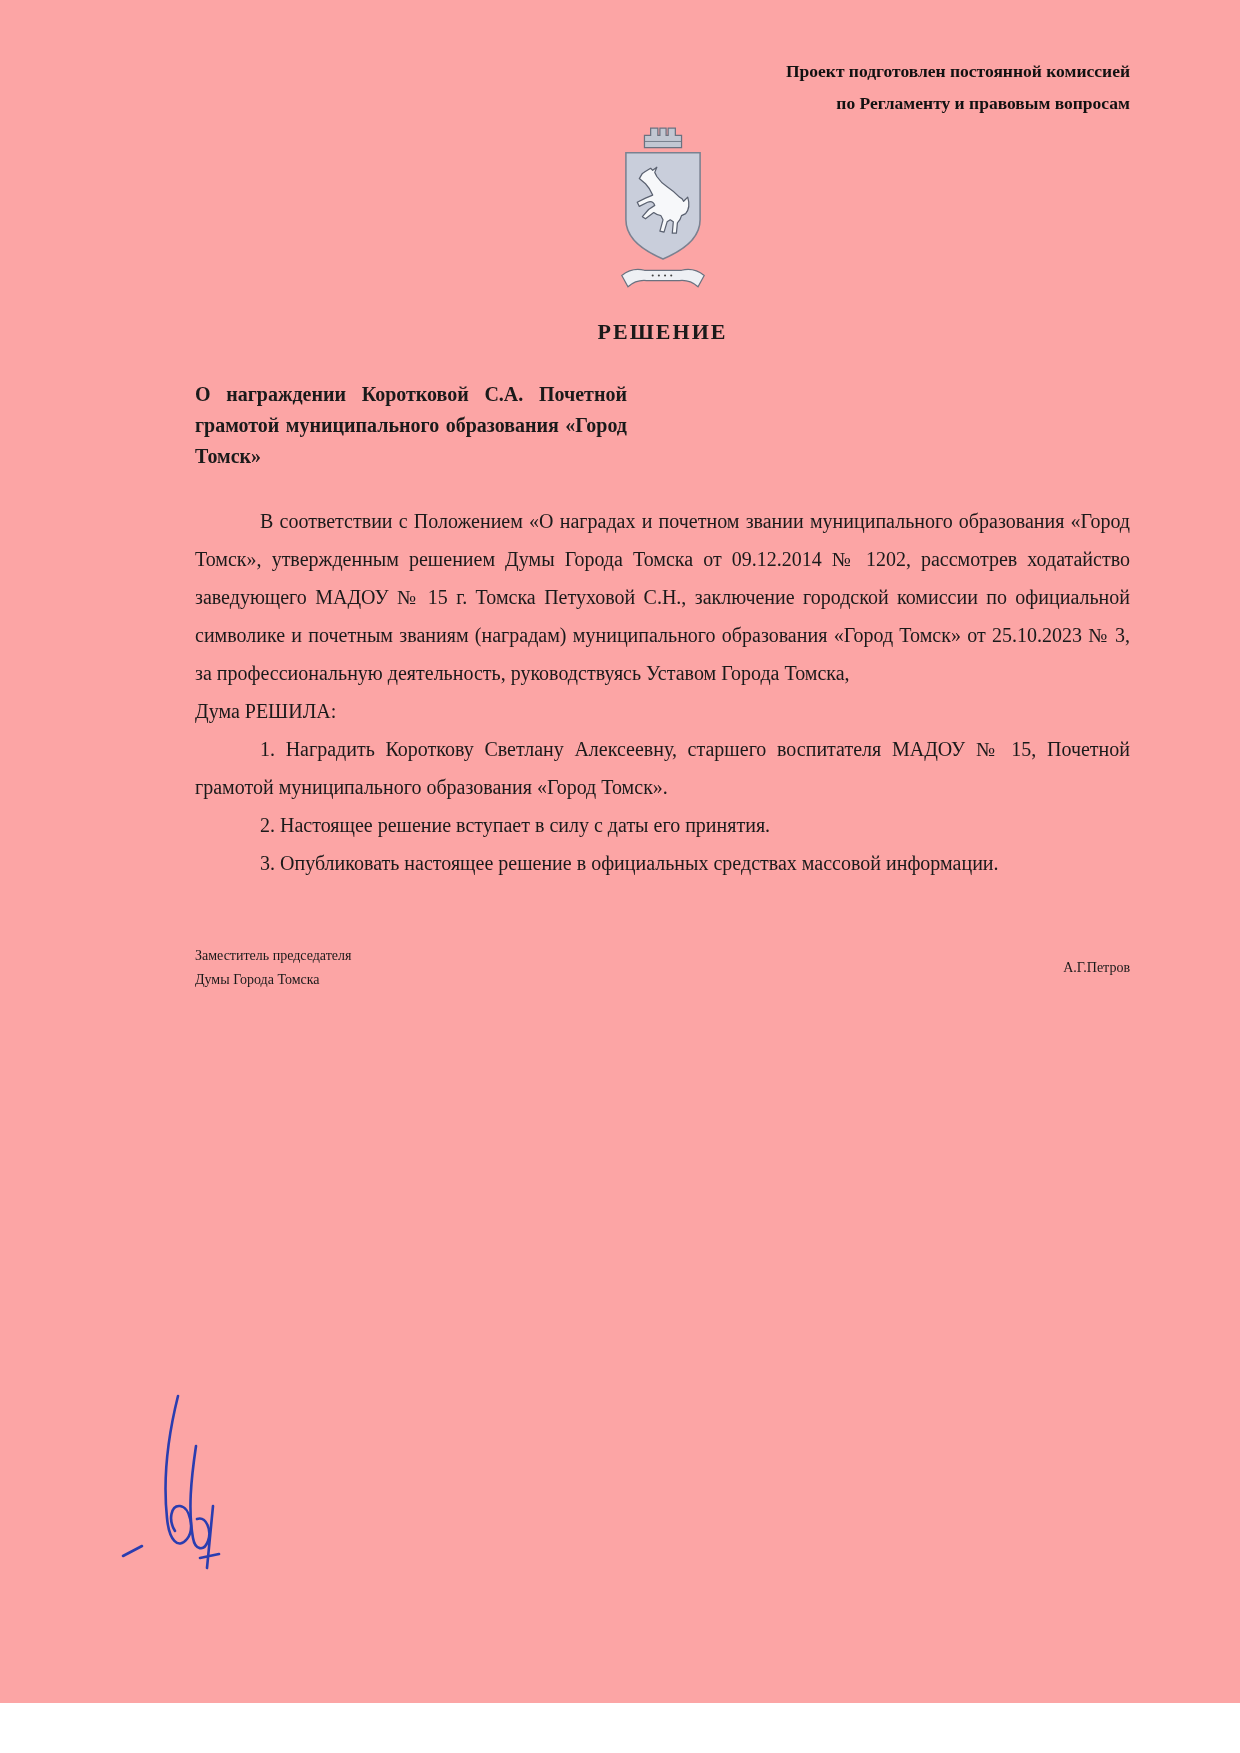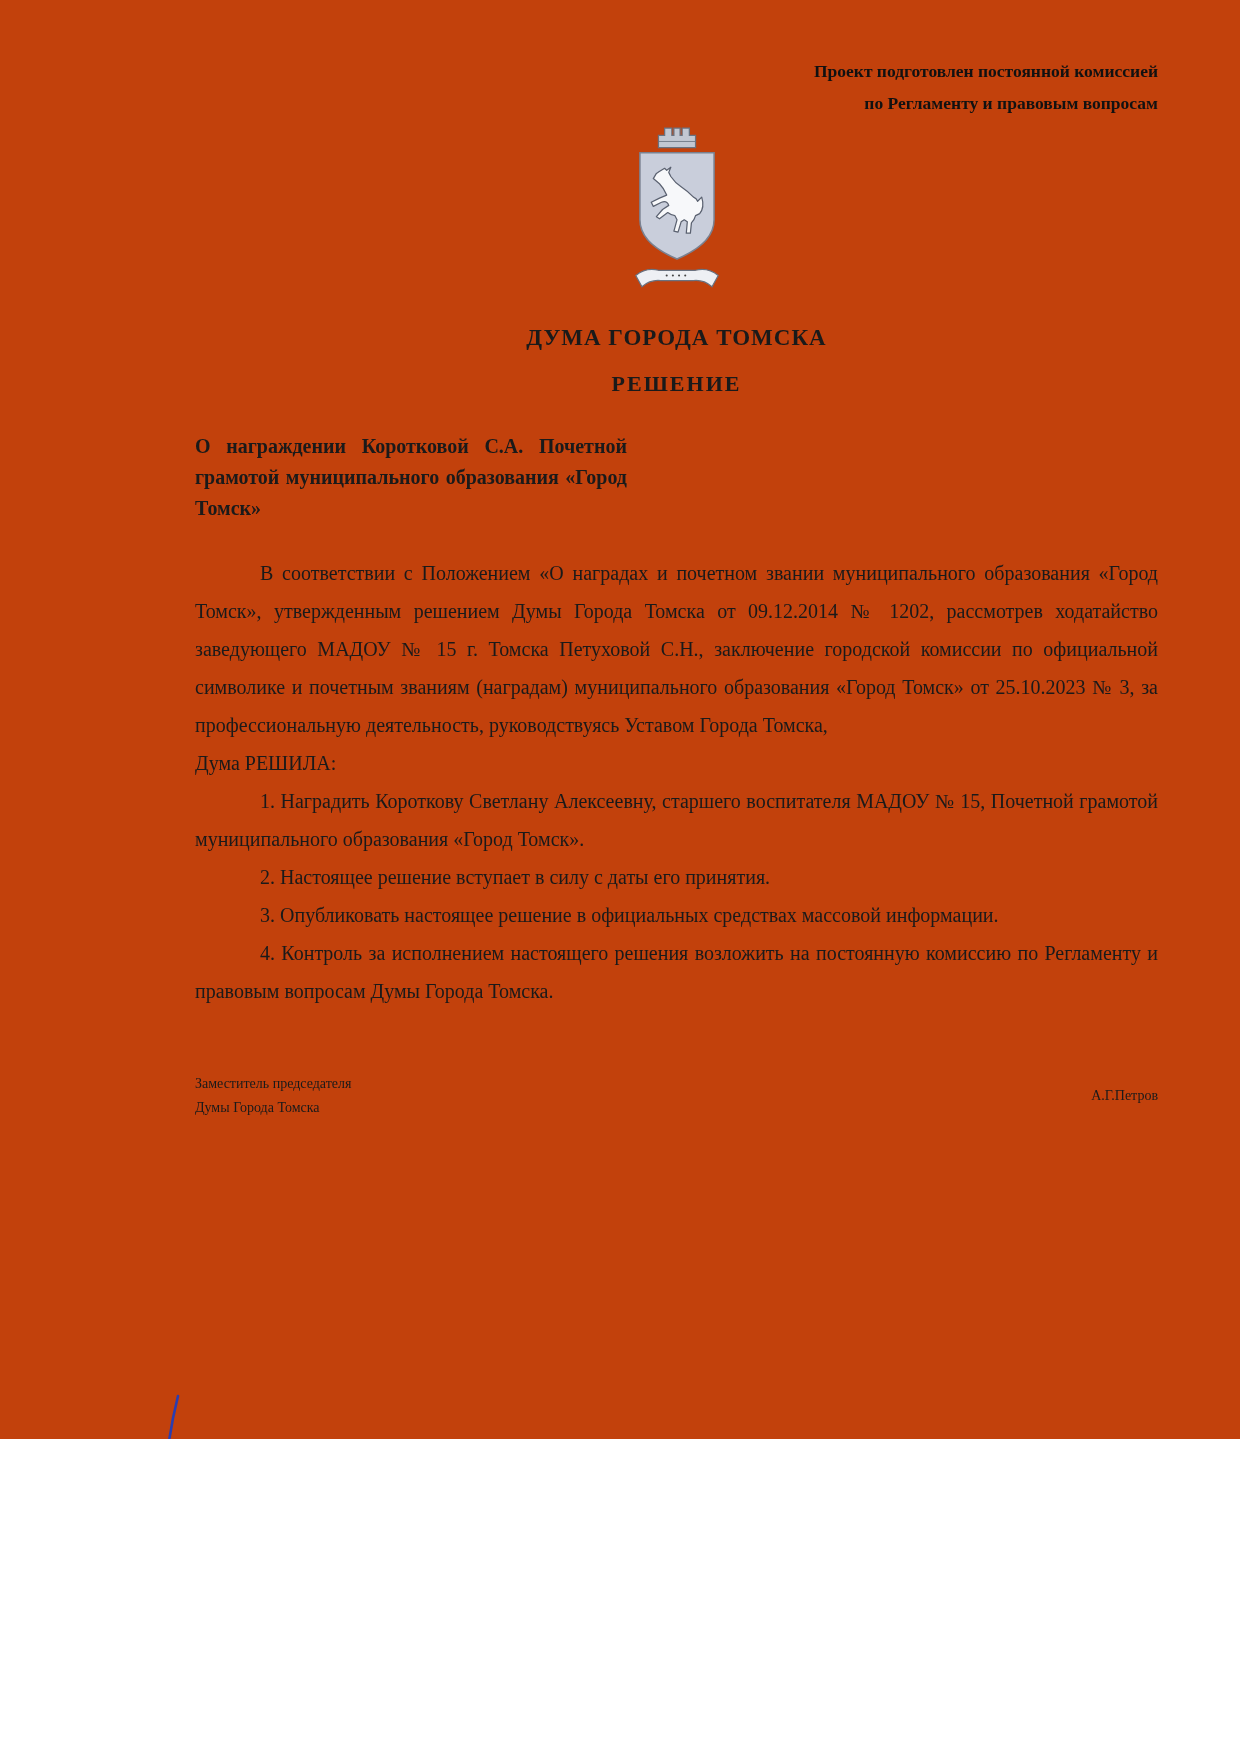--- a/index.html
+++ b/index.html
@@ -1,21 +1,21 @@
 <!DOCTYPE html>
 <html><head>
 <meta charset="utf-8">
 <style>
   html,body{margin:0;padding:0;background:#ffffff;}
   .page{
     position:relative;
-    width:1240px;height:1439px;
+    width:1240px;height:1703px;
     box-sizing:border-box;
-    padding:56px 82px 0 195px;
-    background:#c2410c;
+    padding:56px 110px 0 195px;
+    background:#fca5a5;
     font-family:"Liberation Serif","DejaVu Serif",serif;
     color:#1a1a1a;
     overflow:hidden;
   }
   .prepared-by{
     text-align:right;
     font-weight:bold;
     font-size:17.5px;
     line-height:1.8;
     color:#111;
@@ -119,33 +119,31 @@
       <g>
         <path d="M10 146 Q20 138 32 141 L68 141 Q80 138 90 146 L84 157 Q76 150 66 151 L34 151 Q24 150 16 157 Z" fill="#eef0f4" stroke="#6a7280" stroke-width="1.2"></path>
         <circle cx="40" cy="146" r="1" fill="#444"></circle>
         <circle cx="46" cy="146" r="1" fill="#444"></circle>
         <circle cx="52" cy="146" r="1" fill="#444"></circle>
         <circle cx="58" cy="146" r="1" fill="#444"></circle>
       </g>
     </svg>
   </div>
 
-  <div class="org-title">ДУМА ГОРОДА ТОМСКА</div>
   <div class="doc-type">РЕШЕНИЕ</div>
 
 
   <div class="subject">О награждении Коротковой С.А. Почетной грамотой муниципального образования «Город Томск»</div>
 
   <div class="body-text">
     <p>В соответствии с Положением «О наградах и почетном звании муниципального образования «Город Томск», утвержденным решением Думы Города Томска от 09.12.2014 № 1202, рассмотрев ходатайство заведующего МАДОУ № 15 г. Томска Петуховой С.Н., заключение городской комиссии по официальной символике и почетным званиям (наградам) муниципального образования «Город Томск» от 25.10.2023 № 3, за профессиональную деятельность, руководствуясь Уставом Города Томска,</p>
     <p class="centered">Дума РЕШИЛА:</p>
     <p>1. Наградить Короткову Светлану Алексеевну, старшего воспитателя МАДОУ № 15, Почетной грамотой муниципального образования «Город Томск».</p>
     <p>2. Настоящее решение вступает в силу с даты его принятия.</p>
     <p>3. Опубликовать настоящее решение в официальных средствах массовой информации.</p>
-    <p>4. Контроль за исполнением настоящего решения возложить на постоянную комиссию по Регламенту и правовым вопросам Думы Города Томска.</p>
   </div>
 
   <div class="signature-row">
     <div>
       <div>Заместитель председателя</div>
       <div>Думы Города Томска</div>
     </div>
     <div class="sig-name">А.Г.Петров</div>
   </div>
 

